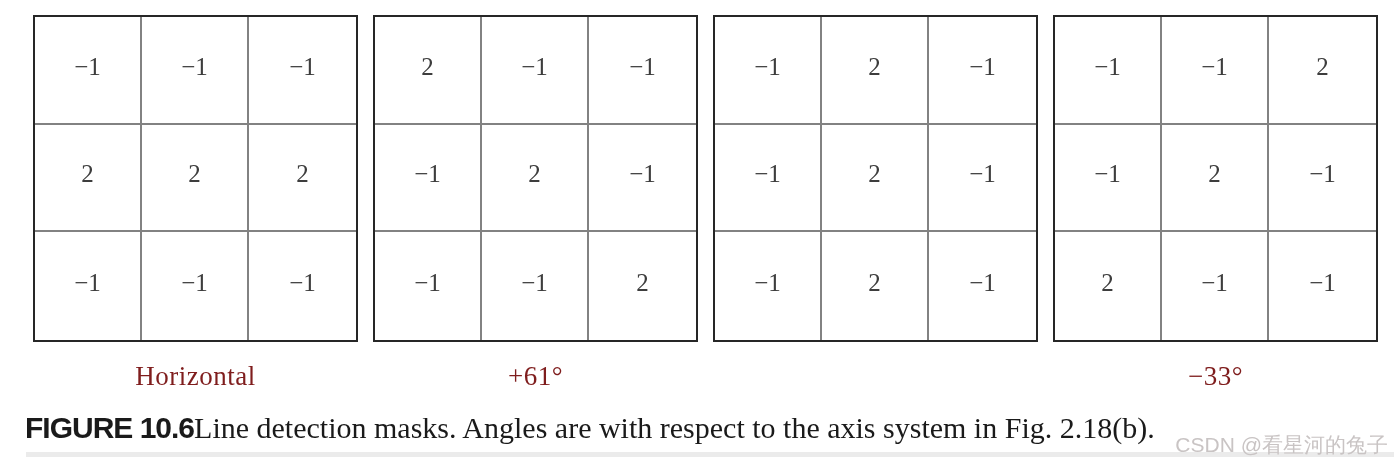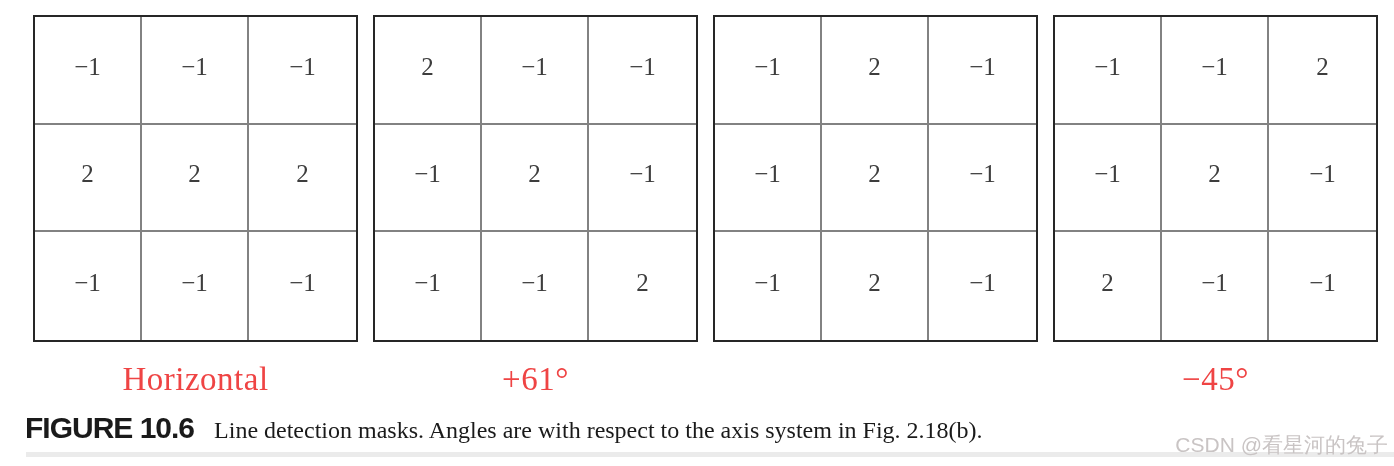--- a/index.html
+++ b/index.html
@@ -36,41 +36,41 @@
     font-family: "Liberation Serif", serif;
     font-size: 25px;
     color: #3d3d3d;
     padding-bottom: 6px;
   }
   .cell.col3 { border-right: none; }
   .cell.row3 { border-bottom: none; }
   .mask-label {
     margin-top: 19px;
     text-align: center;
-    font-size: 33px;
-    color: #ef4444;
+    font-size: 27px;
+    color: #7f1d1d;
     letter-spacing: 0.5px;
   }
   .caption {
     position: absolute;
     left: 25px;
     top: 410px;
     white-space: nowrap;
     font-size: 31px;
   }
   .caption-label {
     font-family: "Liberation Sans", sans-serif;
     font-weight: 700;
     letter-spacing: -1px;
     font-size: 30px;
-    margin-right: 20px;
+    margin-right: 0;
   }
   .caption-text {
     font-family: "Liberation Serif", serif;
-    font-size: 24px;
+    font-size: 30px;
   }
   .divider-bar {
     position: absolute;
     left: 26px;
     right: 0;
     top: 452px;
     height: 5px;
     background: #ebebeb;
   }
   .watermark {
@@ -138,21 +138,21 @@
       <div class="cell">−1</div>
       <div class="cell">−1</div>
       <div class="cell col3">2</div>
       <div class="cell">−1</div>
       <div class="cell">2</div>
       <div class="cell col3">−1</div>
       <div class="cell row3">2</div>
       <div class="cell row3">−1</div>
       <div class="cell col3 row3">−1</div>
     </div>
-    <div class="mask-label">−45°</div>
+    <div class="mask-label">−33°</div>
   </div>
 
   <div class="caption">
     <span class="caption-label">FIGURE 10.6</span><span class="caption-text">Line detection masks. Angles are with respect to the axis system in Fig. 2.18(b).</span>
   </div>
 
   <div class="divider-bar"></div>
 
   <div class="watermark">CSDN @看星河的兔子</div>
 

